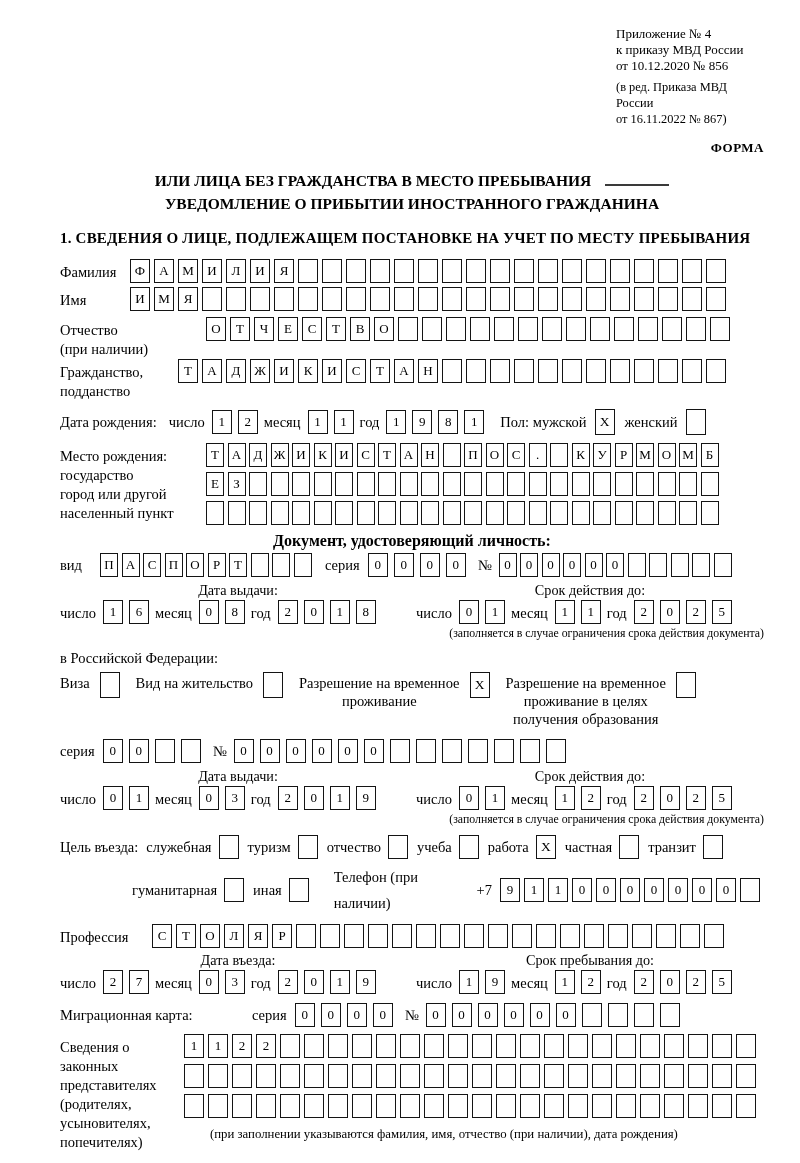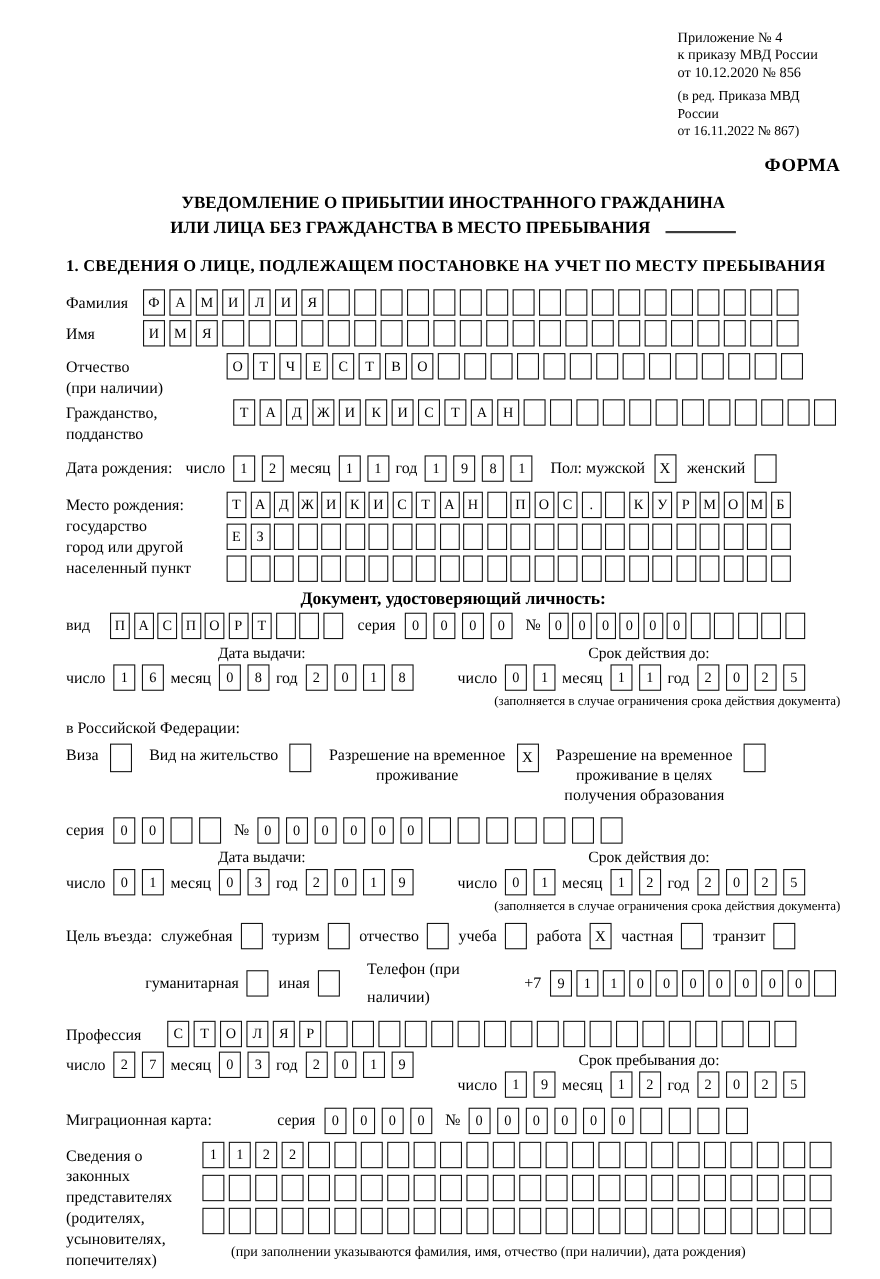--- a/index.html
+++ b/index.html
@@ -3,21 +3,21 @@
 <meta charset="utf-8">
 <style>
   html,body{margin:0;padding:0;background:#fff;}
   body{width:800px;height:1163px;overflow:hidden;color:#000;
        font-family:"Liberation Serif","DejaVu Serif",serif;font-size:14.5px;}
   .page{box-sizing:border-box;width:800px;height:1032px;padding:26px 36px 0 60px;position:relative;}
 
   
   .appendix{margin-left:556px;font-size:13px;line-height:16px;}
   .appendix .edition{font-size:12.4px;margin-top:5px;line-height:16px;}
-  .forma{text-align:right;font-weight:bold;font-size:17px;margin-top:13px;letter-spacing:.5px;}
+  .forma{text-align:right;font-weight:bold;font-size:13px;margin-top:13px;letter-spacing:.5px;}
 
   
   .title{text-align:center;font-weight:bold;font-size:15.5px;line-height:23px;margin-top:13px;}
   .blank-line{display:inline-block;width:64px;border-bottom:2.2px solid #3a3a3a;height:14px;margin-left:14px;}
   .sec-heading{font-weight:bold;font-size:15px;margin-top:15px;letter-spacing:.2px;}
 
   
   .frow{display:flex;align-items:flex-start;font-family:Liberation Serif, serif;}
   .flabel{flex-shrink:0;padding-top:4px;line-height:19px;}
   .cells{white-space:nowrap;display:inline-block;}
@@ -27,21 +27,21 @@
   .sm .cell{width:18px;margin-right:3.5px;}
   .dc .cell, .cell.dc{margin-right:6px;}
   .cbx{box-sizing:border-box;display:inline-block;width:20px;height:26px;border:1.6px solid #141414;
        text-align:center;line-height:23px;font-size:13.5px;flex-shrink:0;}
 
   .row-surname{margin-top:12px;}
   .row-surname .flabel,.row-name .flabel{width:70px;}
   .row-name{margin-top:4px;}
   .row-patronymic{margin-top:6px;min-height:38px;}
   .row-patronymic .flabel{width:146px;}
-  .row-citizenship{min-height:38px;justify-content:space-between;}
+  .row-citizenship{min-height:38px;}
   .row-citizenship .flabel{width:118px;}
 
   .row-birthdate{margin-top:8px;align-items:center;}
   .inl{padding-top:0;line-height:26px;}
   .dlbl{margin:0 7px 0 0;}
   .gap-l{margin-left:12px;}
   .sex-label{margin:0 8px 0 10px;}
 
   .row-birthplace{margin-top:8px;}
   .row-birthplace .flabel{width:146px;}
@@ -104,22 +104,22 @@
       </div>
     <div class="edition">
         <div>(в ред. Приказа МВД России</div>
         <div>от 16.11.2022 № 867)</div>
       </div>
   </div>
 
   <div class="forma">ФОРМА</div>
 
   <div class="title">
+    <div><span>ИЛИ ЛИЦА БЕЗ ГРАЖДАНСТВА В МЕСТО ПРЕБЫВАНИЯ</span><span class="blank-line"></span></div>
     <div>УВЕДОМЛЕНИЕ О ПРИБЫТИИ ИНОСТРАННОГО ГРАЖДАНИНА</div>
-    <div><span>ИЛИ ЛИЦА БЕЗ ГРАЖДАНСТВА В МЕСТО ПРЕБЫВАНИЯ</span><span class="blank-line"></span></div>
   </div>
 
   <div class="sec-heading">1. СВЕДЕНИЯ О ЛИЦЕ, ПОДЛЕЖАЩЕМ ПОСТАНОВКЕ НА УЧЕТ ПО МЕСТУ ПРЕБЫВАНИЯ</div>
 
   <div class="frow row-surname">
     <div class="flabel">Фамилия</div>
     <span class="cells"><span class="cell">Ф</span><span class="cell">А</span><span class="cell">М</span><span class="cell">И</span><span class="cell">Л</span><span class="cell">И</span><span class="cell">Я</span><span class="cell"></span><span class="cell"></span><span class="cell"></span><span class="cell"></span><span class="cell"></span><span class="cell"></span><span class="cell"></span><span class="cell"></span><span class="cell"></span><span class="cell"></span><span class="cell"></span><span class="cell"></span><span class="cell"></span><span class="cell"></span><span class="cell"></span><span class="cell"></span><span class="cell"></span><span class="cell"></span></span>
   </div>
 
   <div class="frow row-name">
@@ -343,20 +343,21 @@
     <span class="cells"><span class="cell">9</span><span class="cell">1</span><span class="cell">1</span><span class="cell">0</span><span class="cell">0</span><span class="cell">0</span><span class="cell">0</span><span class="cell">0</span><span class="cell">0</span><span class="cell">0</span><span class="cell"></span></span>
   </div>
 
   <div class="frow row-profession">
     <div class="flabel">Профессия</div>
     <span class="cells"><span class="cell">С</span><span class="cell">Т</span><span class="cell">О</span><span class="cell">Л</span><span class="cell">Я</span><span class="cell">Р</span><span class="cell"></span><span class="cell"></span><span class="cell"></span><span class="cell"></span><span class="cell"></span><span class="cell"></span><span class="cell"></span><span class="cell"></span><span class="cell"></span><span class="cell"></span><span class="cell"></span><span class="cell"></span><span class="cell"></span><span class="cell"></span><span class="cell"></span><span class="cell"></span><span class="cell"></span><span class="cell"></span></span>
   </div>
 
   <div class="datecols">
     <div class="datecol-l">
+      <div class="dhead">Дата въезда:</div>
       <div class="dategrp">
         <span class="dlbl">число</span>
         <span class="cells dc"><span class="cell dc">2</span><span class="cell dc">7</span></span>
         <span class="dlbl">месяц</span>
         <span class="cells dc"><span class="cell dc">0</span><span class="cell dc">3</span></span>
         <span class="dlbl">год</span>
         <span class="cells dc"><span class="cell dc">2</span><span class="cell dc">0</span><span class="cell dc">1</span><span class="cell dc">9</span></span>
       </div>
     </div>
     <div class="datecol-r">

